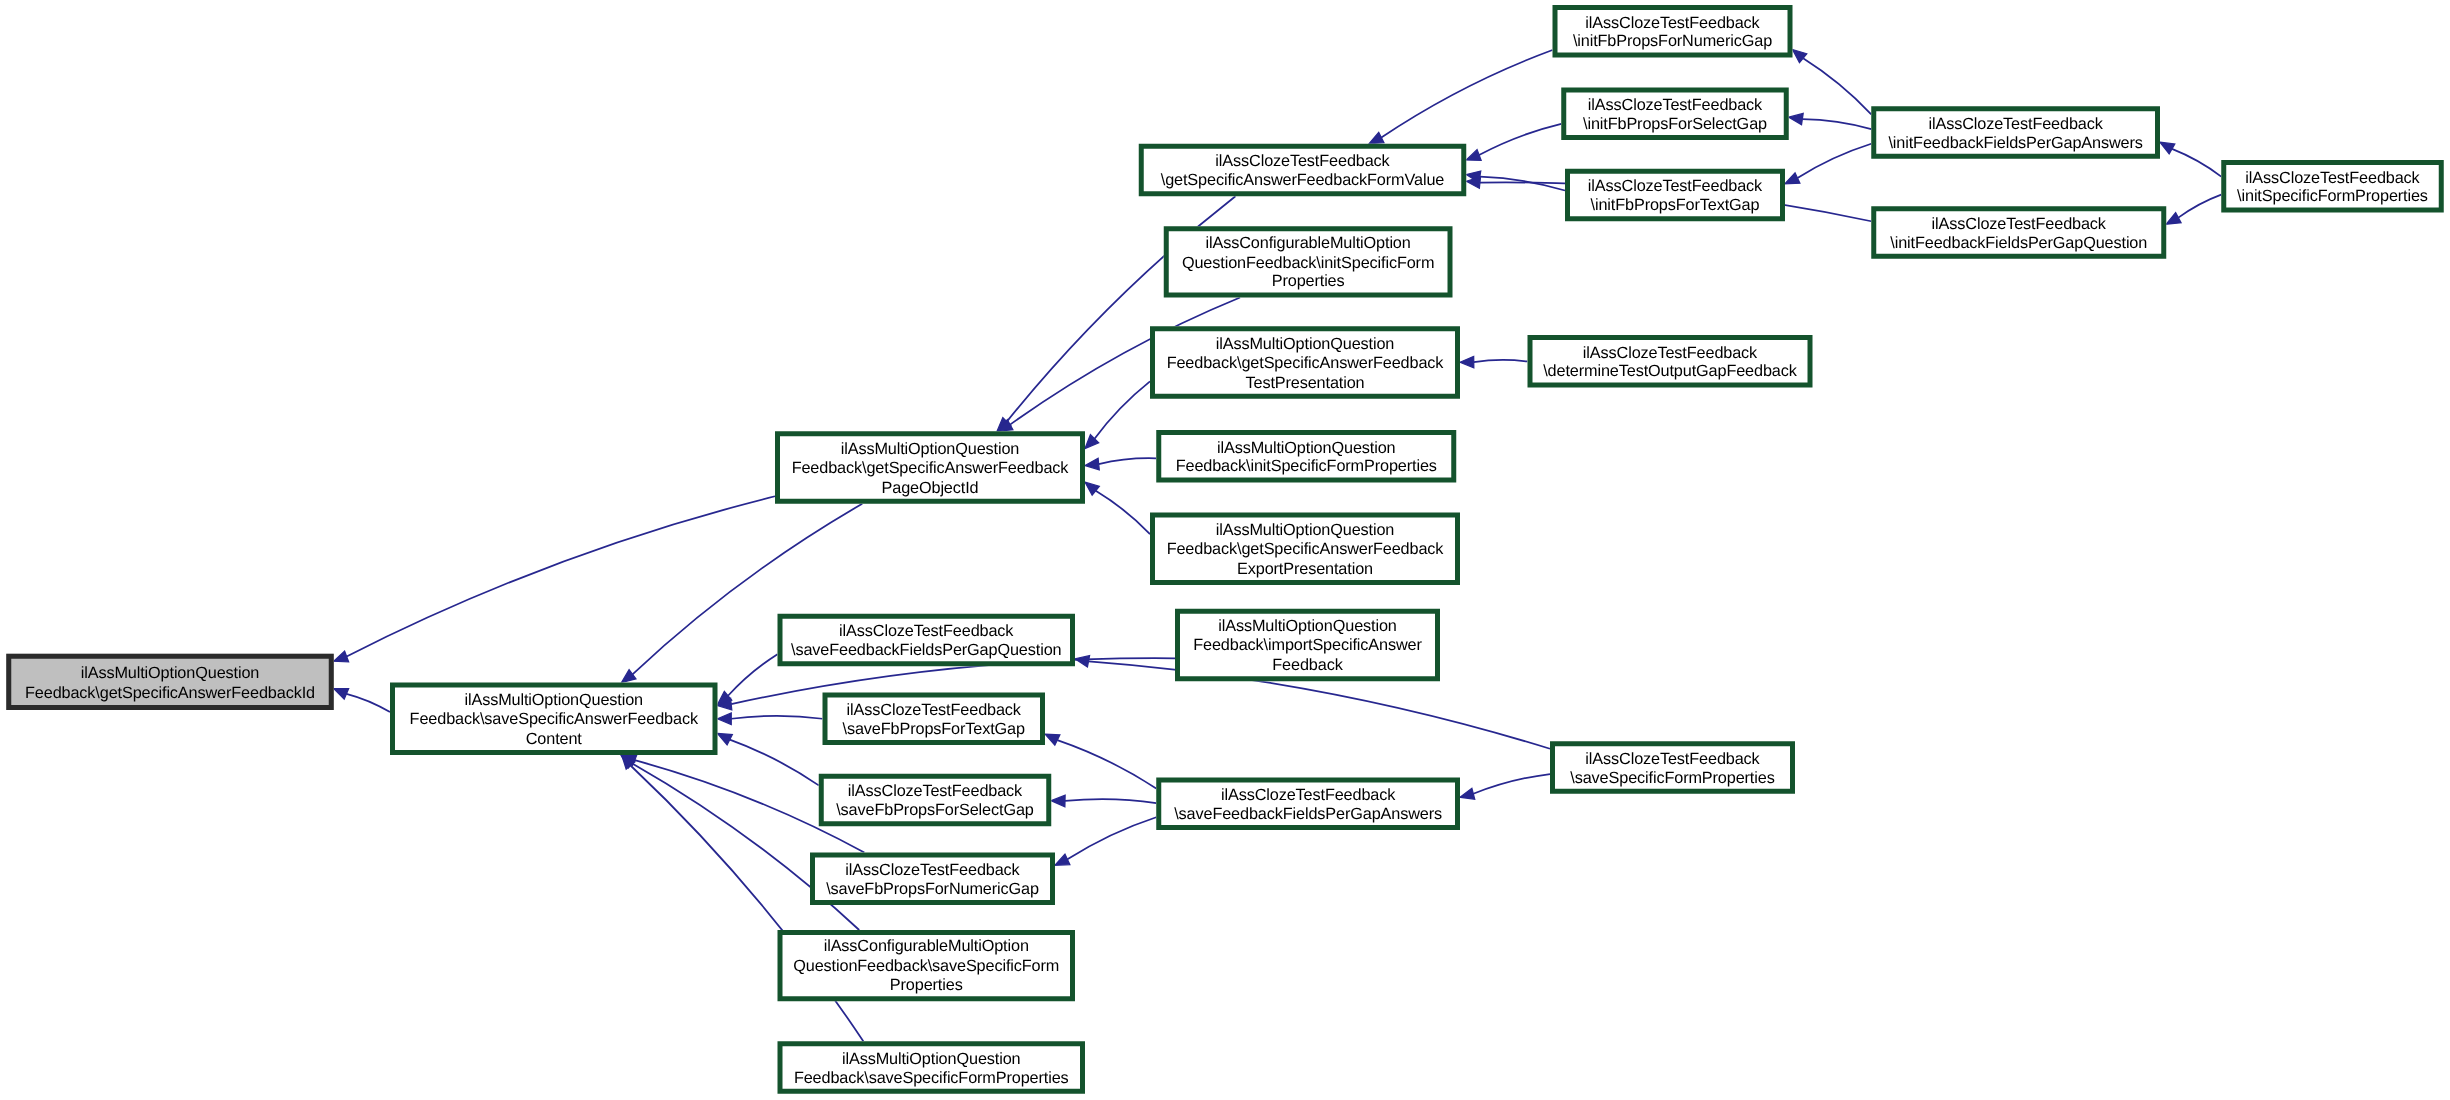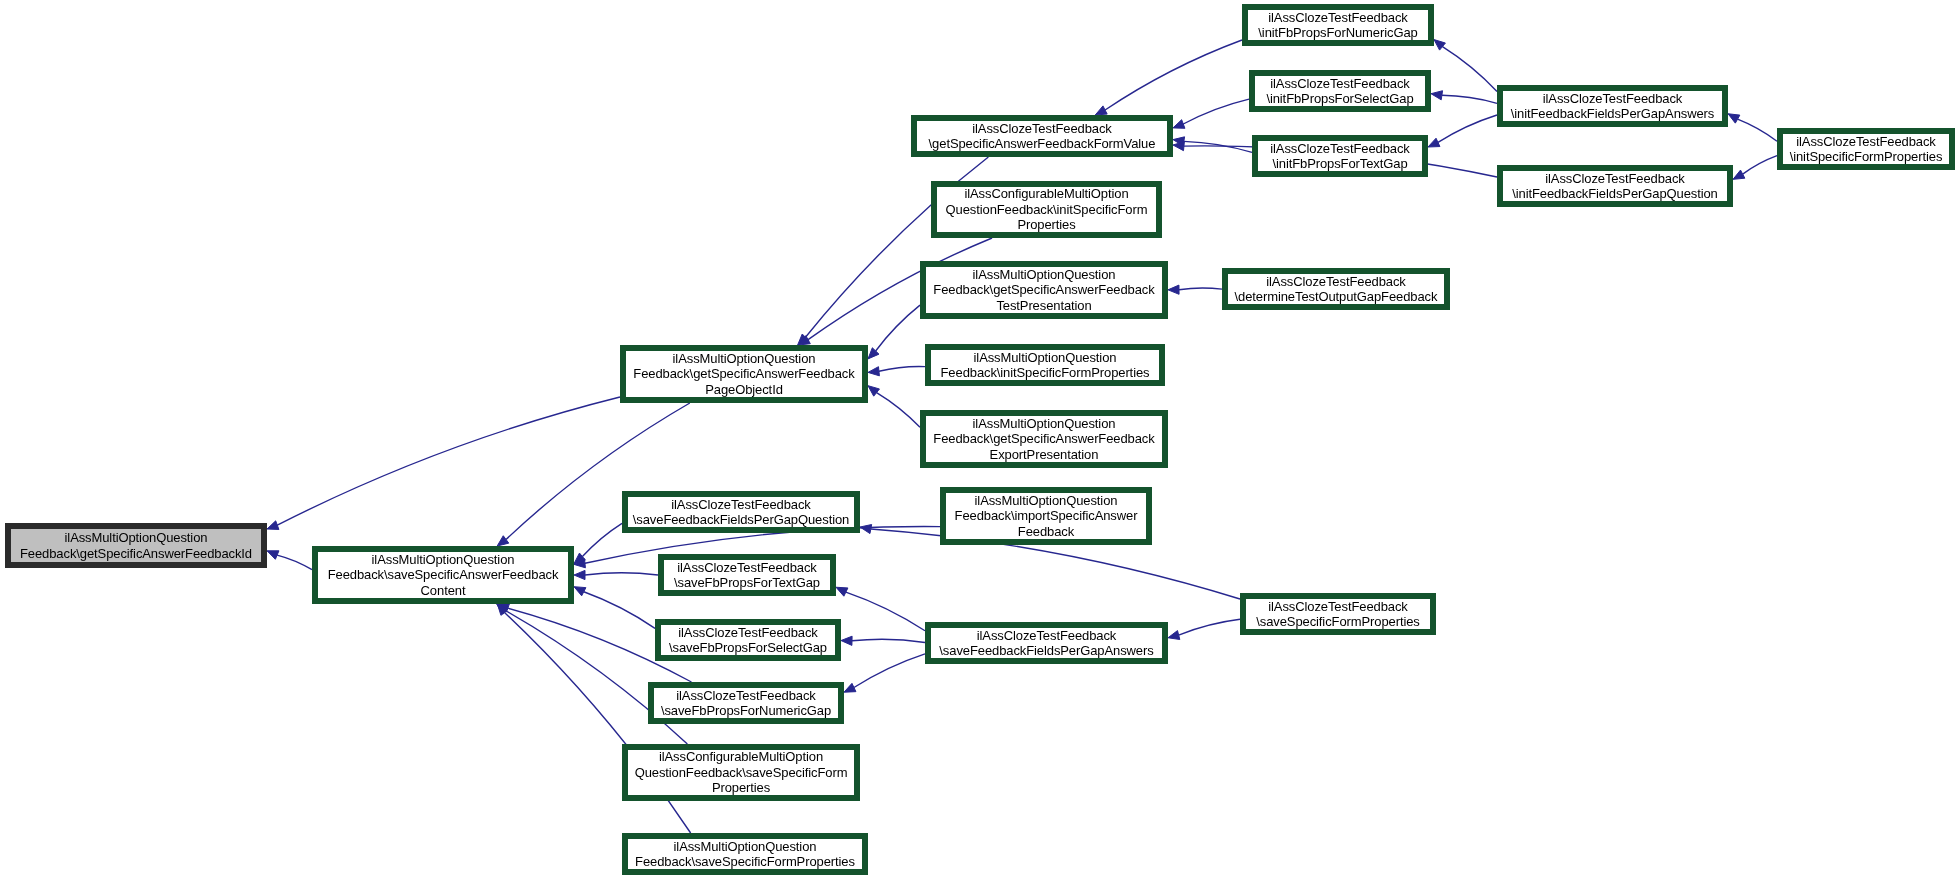--- a/index.html
+++ b/index.html
@@ -23,21 +23,21 @@
     height: 880px;
     pointer-events: none;
   }
   .node {
     position: absolute;
     box-sizing: border-box;
     display: flex;
     align-items: center;
     justify-content: center;
     text-align: center;
-    border: 6px solid #14532d;
+    border: 4px solid #14532d;
     background: #ffffff;
     color: #000000;
     font-size: 13px;
     line-height: 15.5px;
     letter-spacing: -0.1px;
     white-space: pre-line;
     padding: 0 4px;
     z-index: 2;
   }
   .node.highlight {

